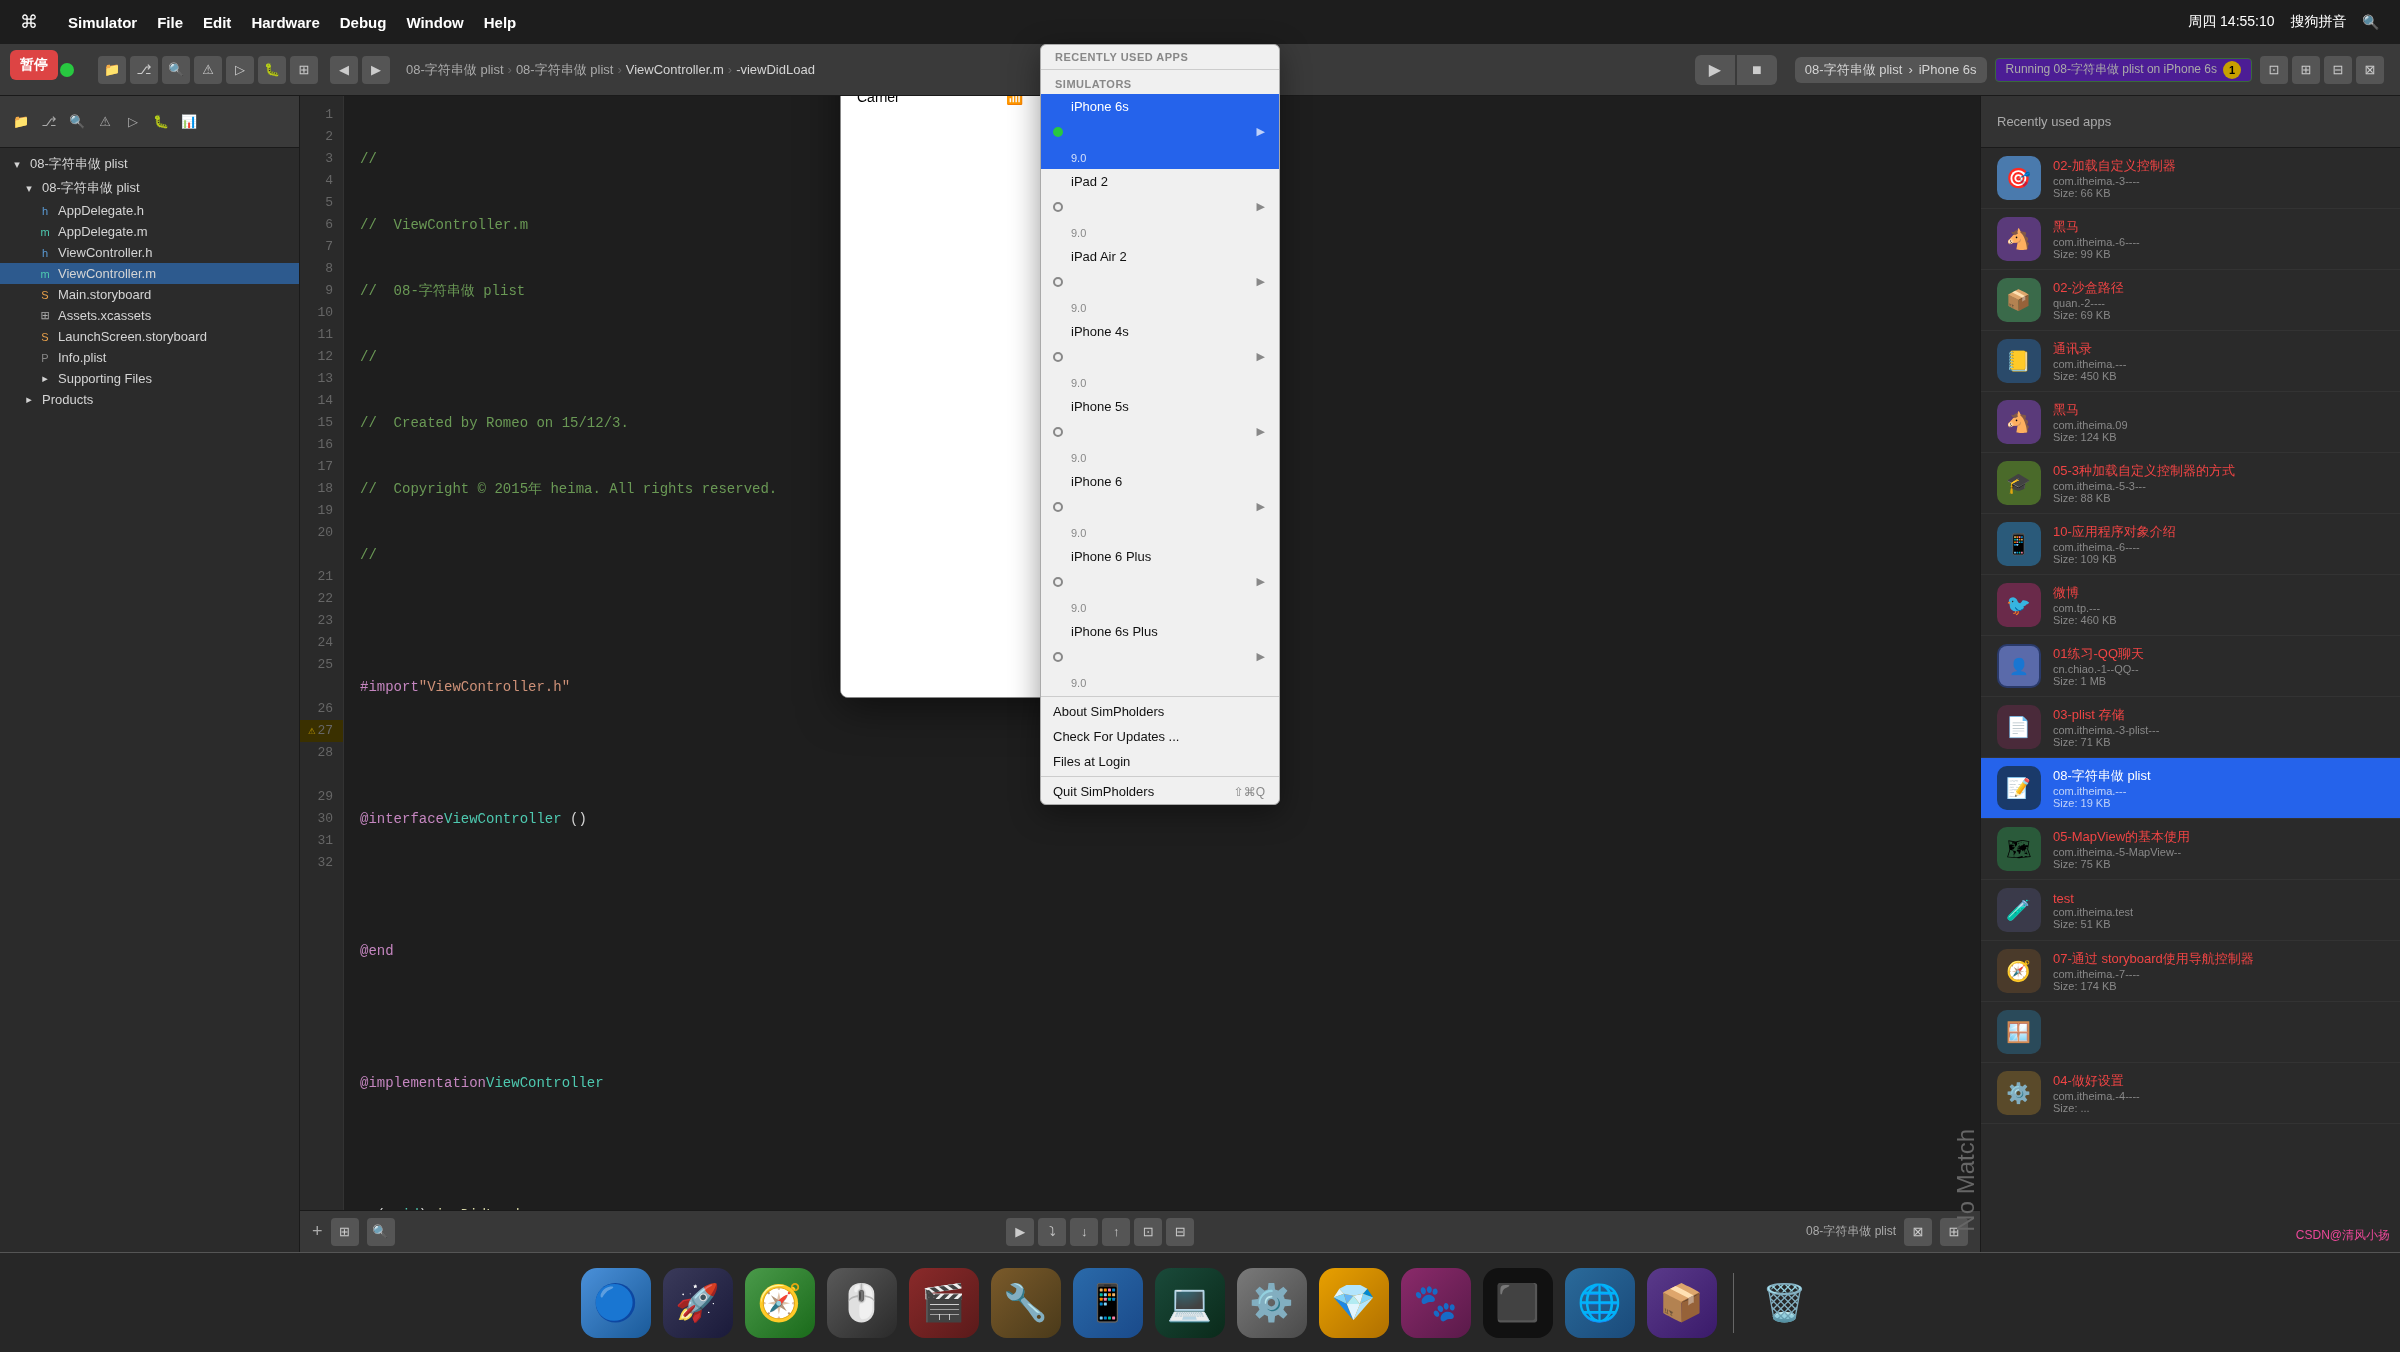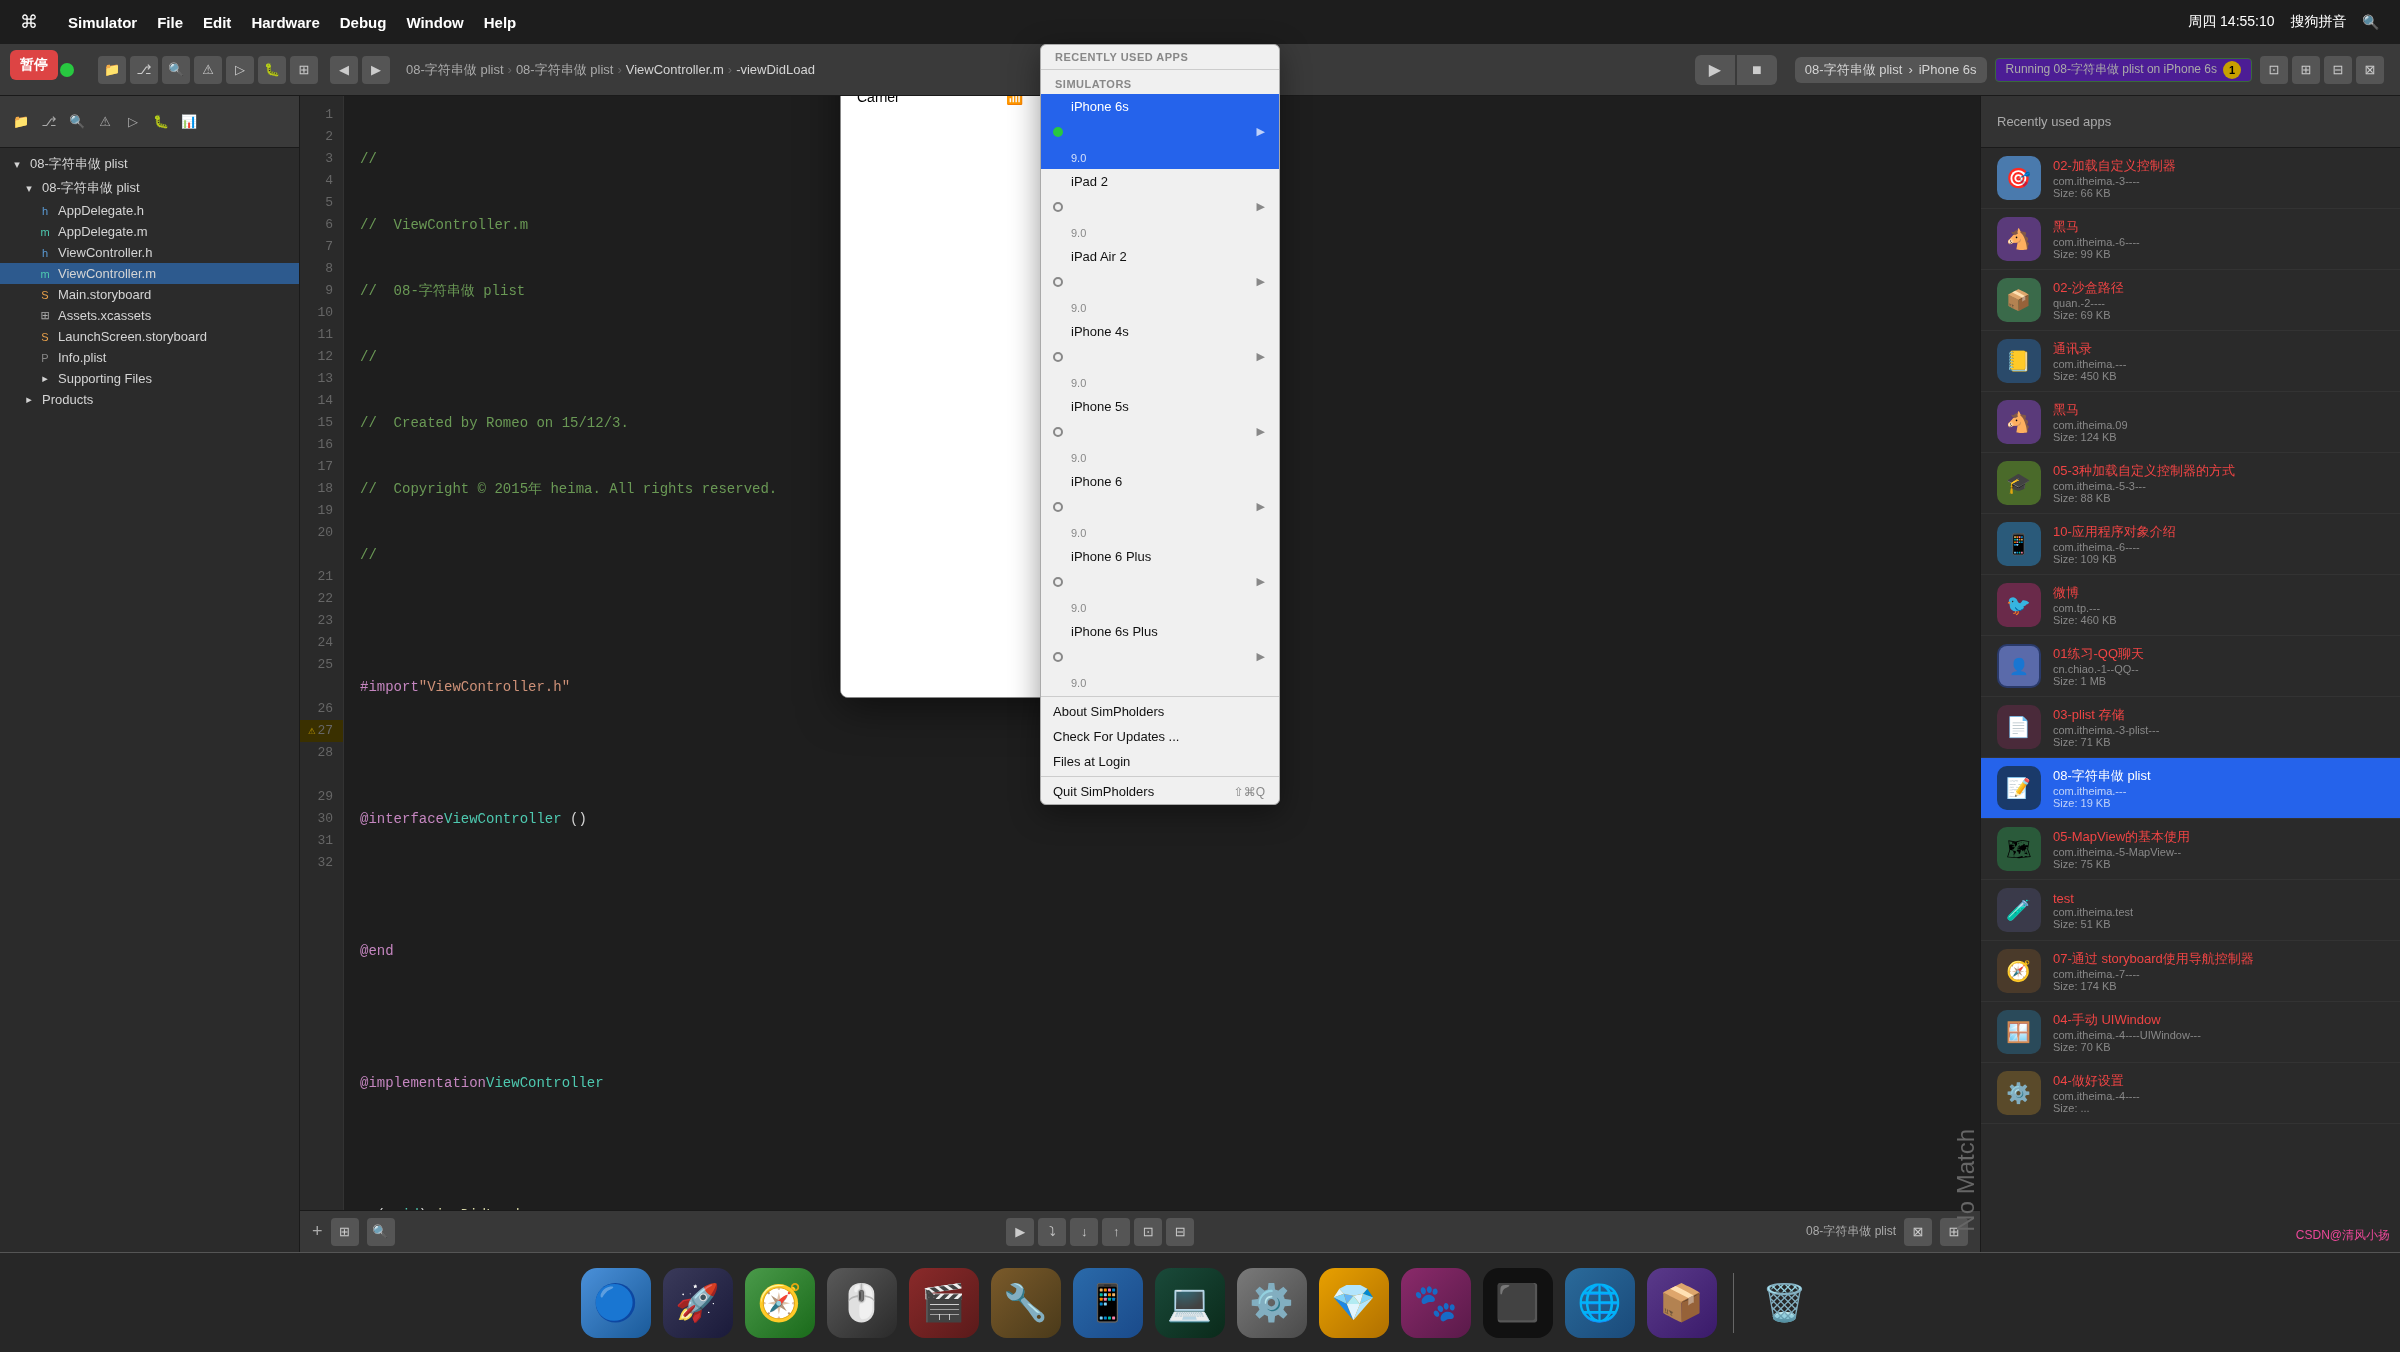--- a/index.html
+++ b/index.html
@@ -893,25 +893,20 @@
         <div class="app-icon" style="background:#4a3a2a;">🧭</div>
         <div class="app-info">
           <div class="app-name">07-通过 storyboard使用导航控制器</div>
           <div class="app-bundle">com.itheima.-7----</div>
           <div class="app-size">Size: 174 KB</div>
         </div>
       </div>
 
       <div class="app-item">
         <div class="app-icon" style="background:#2a4a5a;">🪟</div>
-        <div class="app-info">
-          <div class="app-name">04-手动 UIWindow</div>
-          <div class="app-bundle">com.itheima.-4----UIWindow---</div>
-          <div class="app-size">Size: 70 KB</div>
-        </div>
       </div>
 
       <div class="app-item">
         <div class="app-icon" style="background:#5a4a2a;">⚙️</div>
         <div class="app-info">
           <div class="app-name">04-做好设置</div>
           <div class="app-bundle">com.itheima.-4----</div>
           <div class="app-size">Size: ...</div>
         </div>
       </div>

